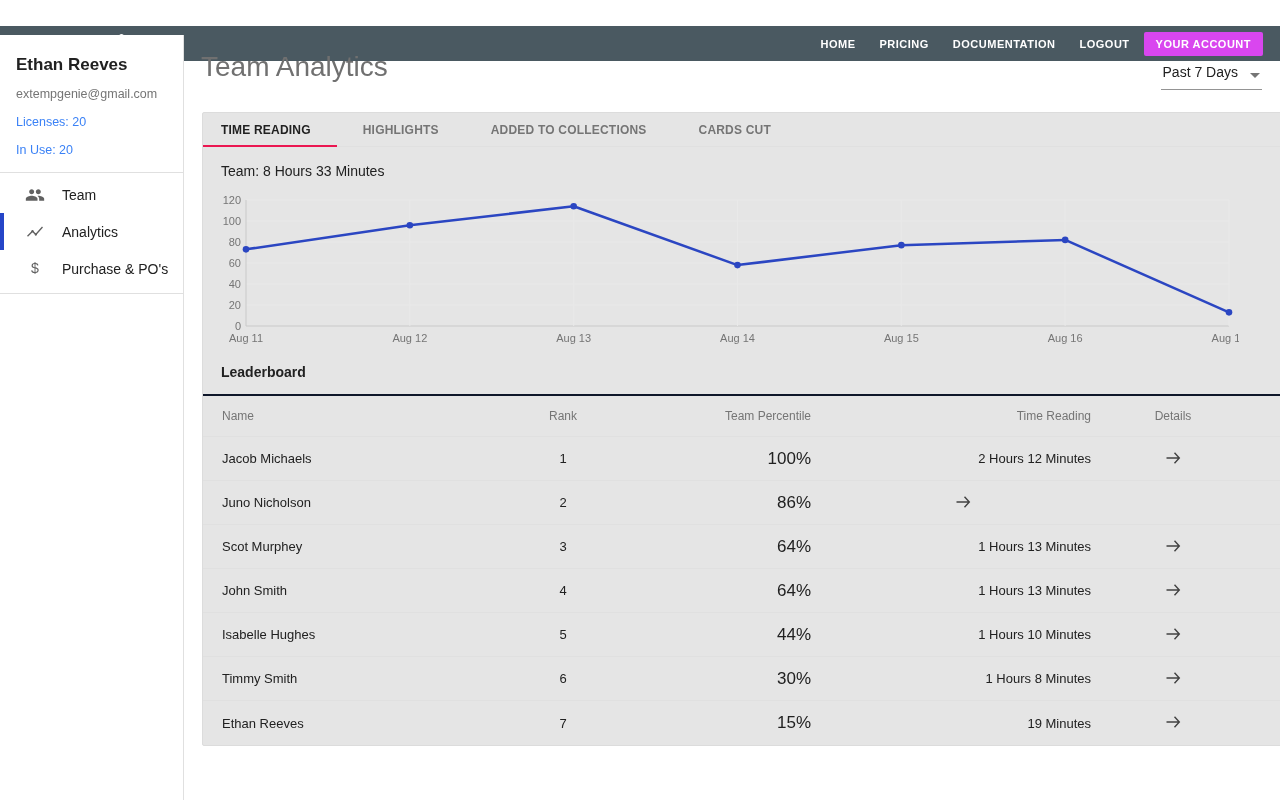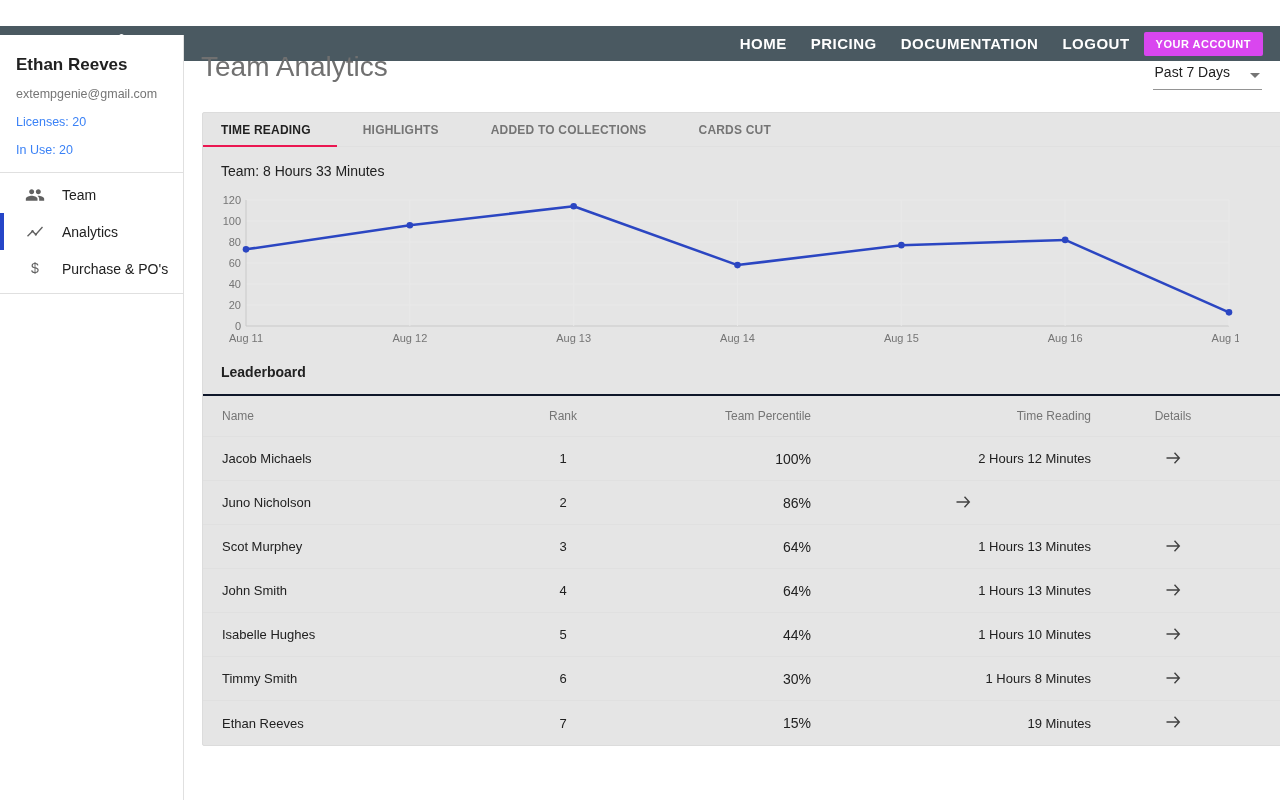--- a/index.html
+++ b/index.html
@@ -5,42 +5,42 @@
 <style>
   * { margin:0; padding:0; box-sizing:border-box; }
   html,body { width:1280px; height:800px; background:#fff; font-family:"Liberation Sans", sans-serif; overflow:hidden; }
 
   
   .topbar { height:35px; background:#4a5961; display:flex; align-items:center; padding:0 17px 0 18px;margin-top:26px; }
   .logo-wrap { display:flex; align-items:center; cursor:pointer; }
   .logo-text { color:#fff; font-size:20px; font-weight:700; font-style:italic; letter-spacing:1px; font-family:"DejaVu Sans", sans-serif; }
   .logo-lamp { margin-left:9px; margin-top:3px; }
   .topnav { margin-left:auto; display:flex; align-items:center; gap:24px; }
-  .topnav-item { color:#fff; font-size:15px; font-weight:700; letter-spacing:.5px; cursor:pointer; white-space:nowrap; }
+  .topnav-item { color:#fff; font-size:11px; font-weight:700; letter-spacing:.5px; cursor:pointer; white-space:nowrap; }
   .account-btn { margin-left:14px; background:#d946ef; color:#fff; font-size:11px; font-weight:700; letter-spacing:.5px; border:none; border-radius:2px; height:24px; padding:0 12px; cursor:pointer; font-family:"Liberation Sans", sans-serif; }
 
   
   .sidebar { position:absolute; left:0; top:35px; width:184px; height:765px; background:#fff; border-right:1px solid #e0e0e0; }
   .user-block { padding:20px 16px 0 16px; }
   .user-name { font-size:17px; font-weight:700; color:#212121; }
   .user-email { font-size:12.5px; color:#757575; margin-top:12px; }
   .user-line { font-size:12.5px; color:#3b82f6; margin-top:14px; }
   .side-divider { border:none; border-top:1px solid #e0e0e0; margin-top:15px; }
   .side-menu { padding-top:3px; }
   .side-item { position:relative; height:37px; display:flex; align-items:center; padding-left:24px; cursor:pointer; }
   .side-item .active-bar { display:none; }
   .side-item.active .active-bar { display:block; position:absolute; left:0; top:0; width:4px; height:100%; background:#2545c8; }
   .side-icon { width:22px; display:flex; justify-content:center; color:#616161; }
   .side-label { margin-left:16px; font-size:14px; color:#212121; }
 
   
   .main { position:absolute; left:185px; top:35px; width:1095px; height:765px; }
   .page-head { position:relative; height:77px; }
   .page-title { position:absolute; left:16px; top:16px; font-size:28px; font-weight:400; color:#707070; }
-  .range-select { position:absolute; right:18px; top:27px; cursor:pointer; border-bottom:1px solid #949494; padding:0 2px 7px 2px; display:flex; align-items:center;gap:8px; }
+  .range-select { position:absolute; right:18px; top:27px; cursor:pointer; border-bottom:1px solid #949494; padding:0 2px 7px 2px; display:flex; align-items:center; }
   .range-value { font-size:14px; color:#212121; }
   .range-arrow { margin-left:12px; margin-top:2px; }
 
   .card { margin-left:17px; width:1156px; border:1px solid #dcdcdc; border-radius:2px; background:#e5e5e5; }
 
   
   .tabs { height:34px; display:flex; border-bottom:1px solid #e0e0e0; }
   .tab { position:relative; line-height:34px; padding:0 26px; font-size:12px; font-weight:700; letter-spacing:.2px; color:#757575; cursor:pointer; white-space:nowrap; }
   .tab:first-child { padding-left:18px; }
   .tab.active { color:#212121; }
@@ -54,21 +54,21 @@
   .lb-title { font-size:14px; color:#212121; margin:16px 0 0 18px; }
 
   
   .lb-table { margin-top:14px; }
   .lb-row { display:grid; grid-template-columns:300px 120px 200px 280px 140px; align-items:center; height:44px; padding-right:18px; border-bottom:1px solid #e0e0e0; }
   .lb-header { border-top:2px solid #0f172a; height:43px; }
   .lb-header > div { font-size:12px; color:#757575; }
   .lb-row:last-child { border-bottom:none; }
   .col-name { padding-left:19px; text-align:left; font-size:13px; color:#212121; }
   .col-rank { text-align:center; font-size:13px; color:#212121; }
-  .col-pct  { text-align:right; padding-right:12px; font-size:14px; color:#212121; }
+  .col-pct  { text-align:right; padding-right:12px; font-size:17px; color:#212121; }
   .col-time { text-align:right; padding-right:12px; font-size:13px; color:#212121; }
   .col-details { text-align:center; }
   .details-btn { background:none; border:none; cursor:pointer; padding:2px 4px; line-height:0; }
 </style>
 </head>
 <body>
 
 <header class="topbar">
   <div class="logo-wrap">
     <span class="logo-text">Genie</span>

